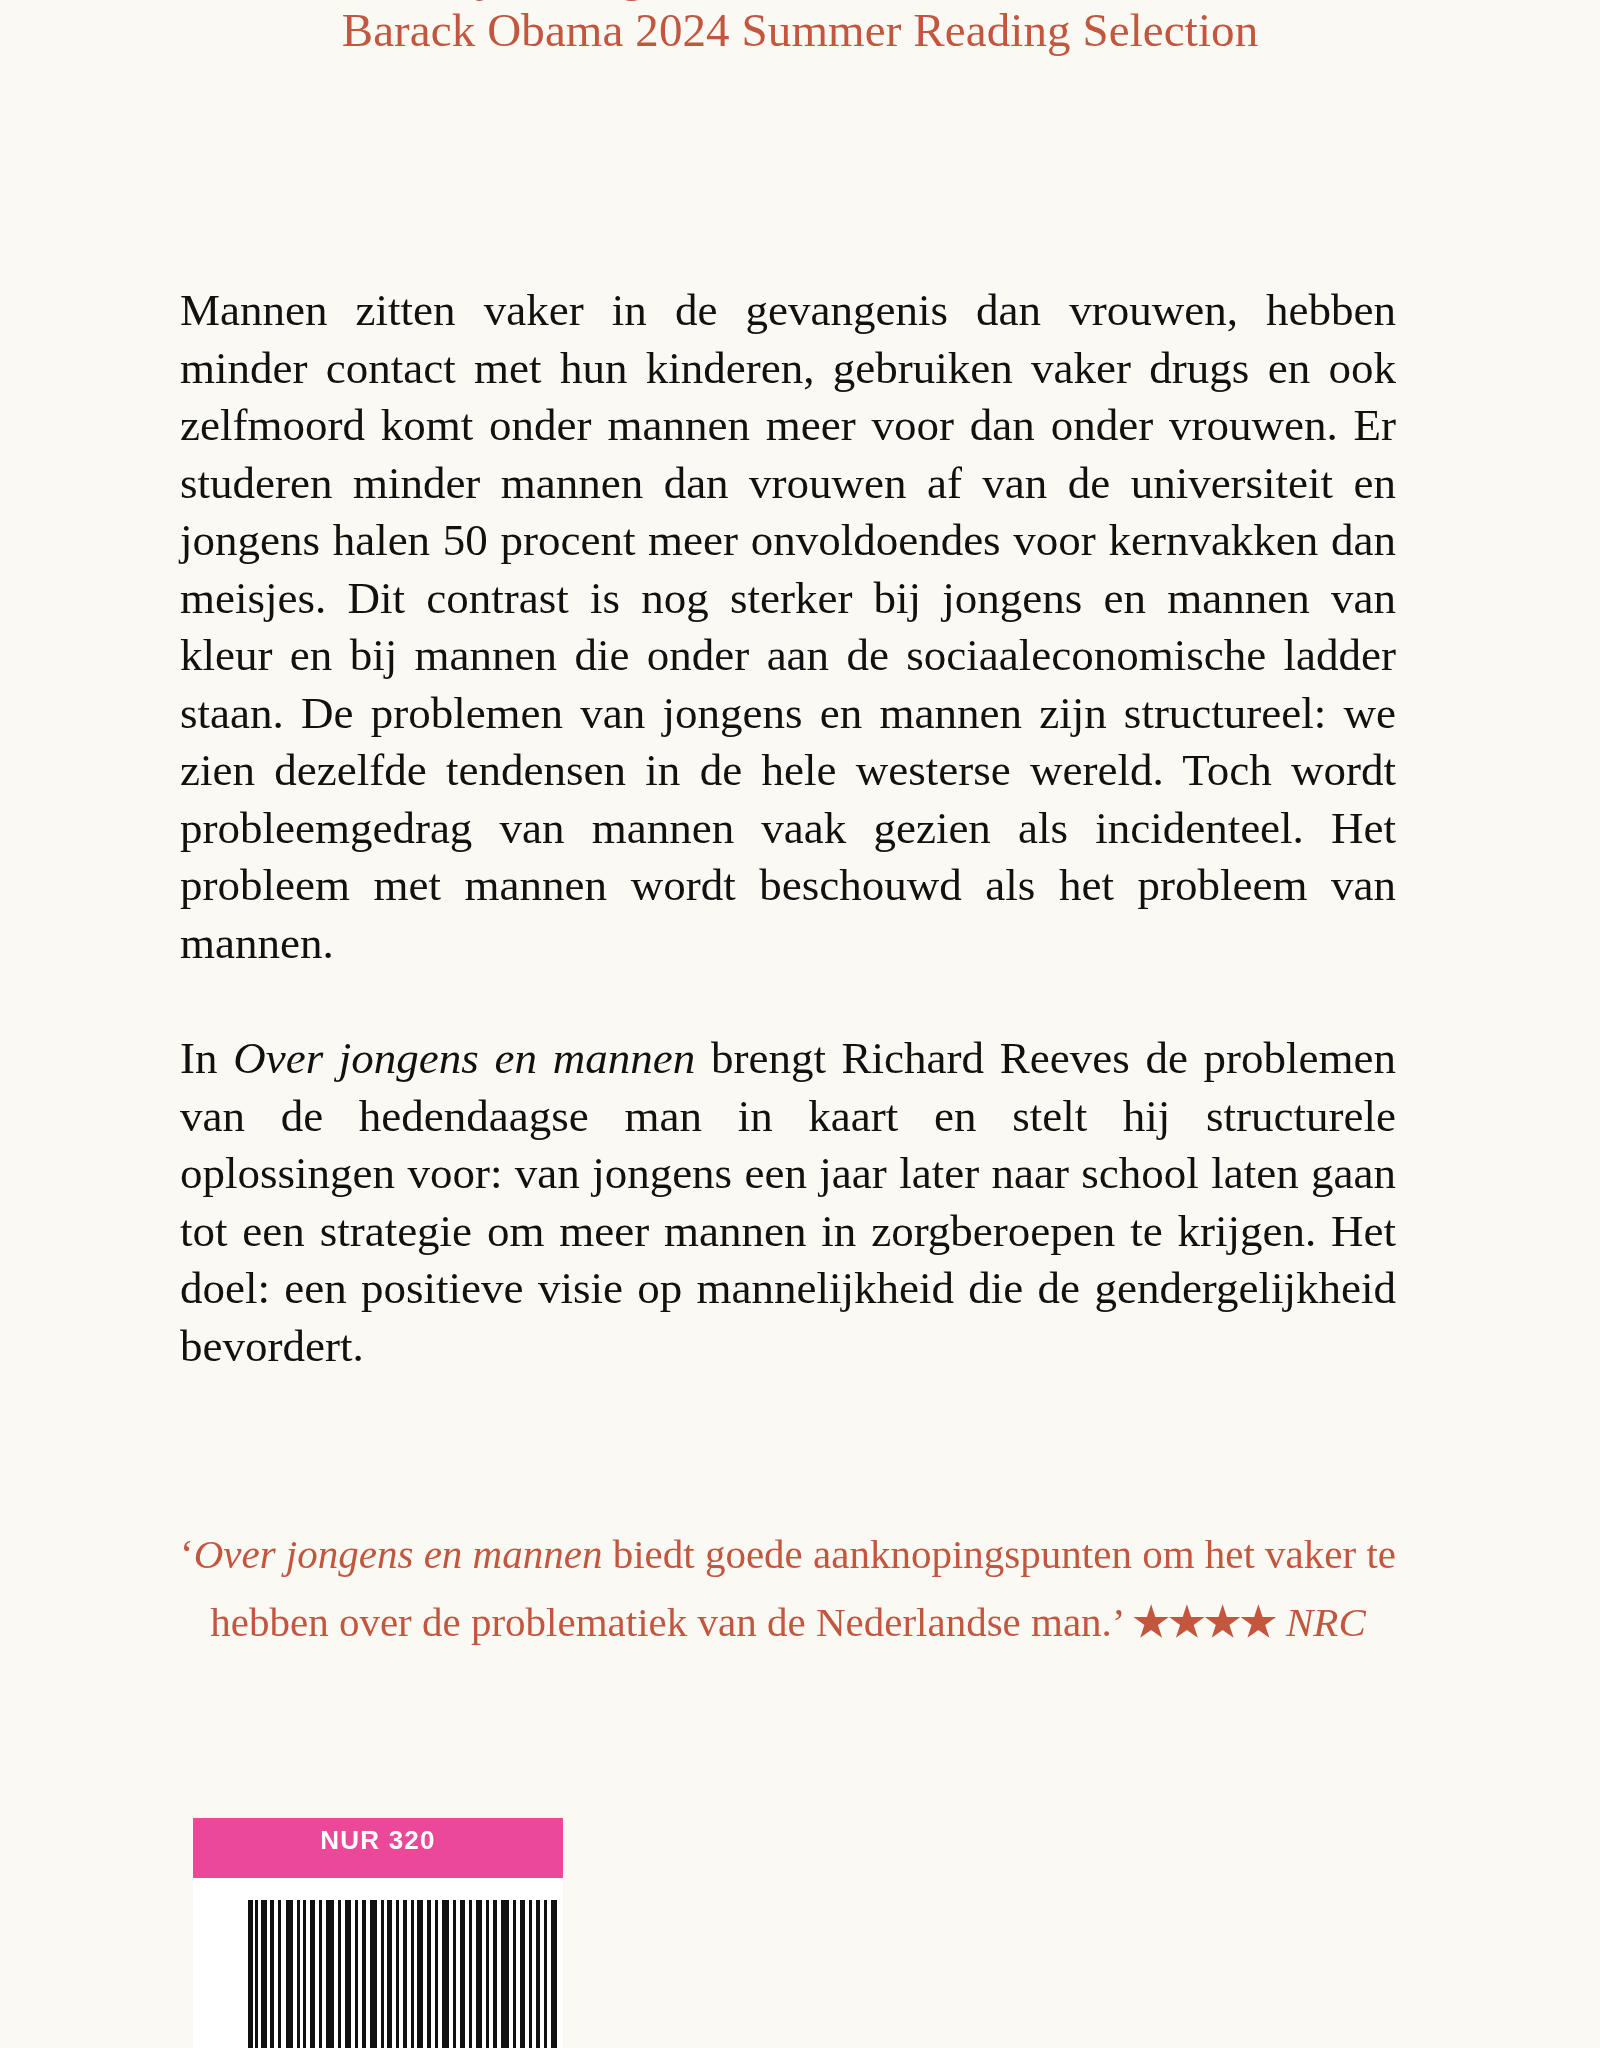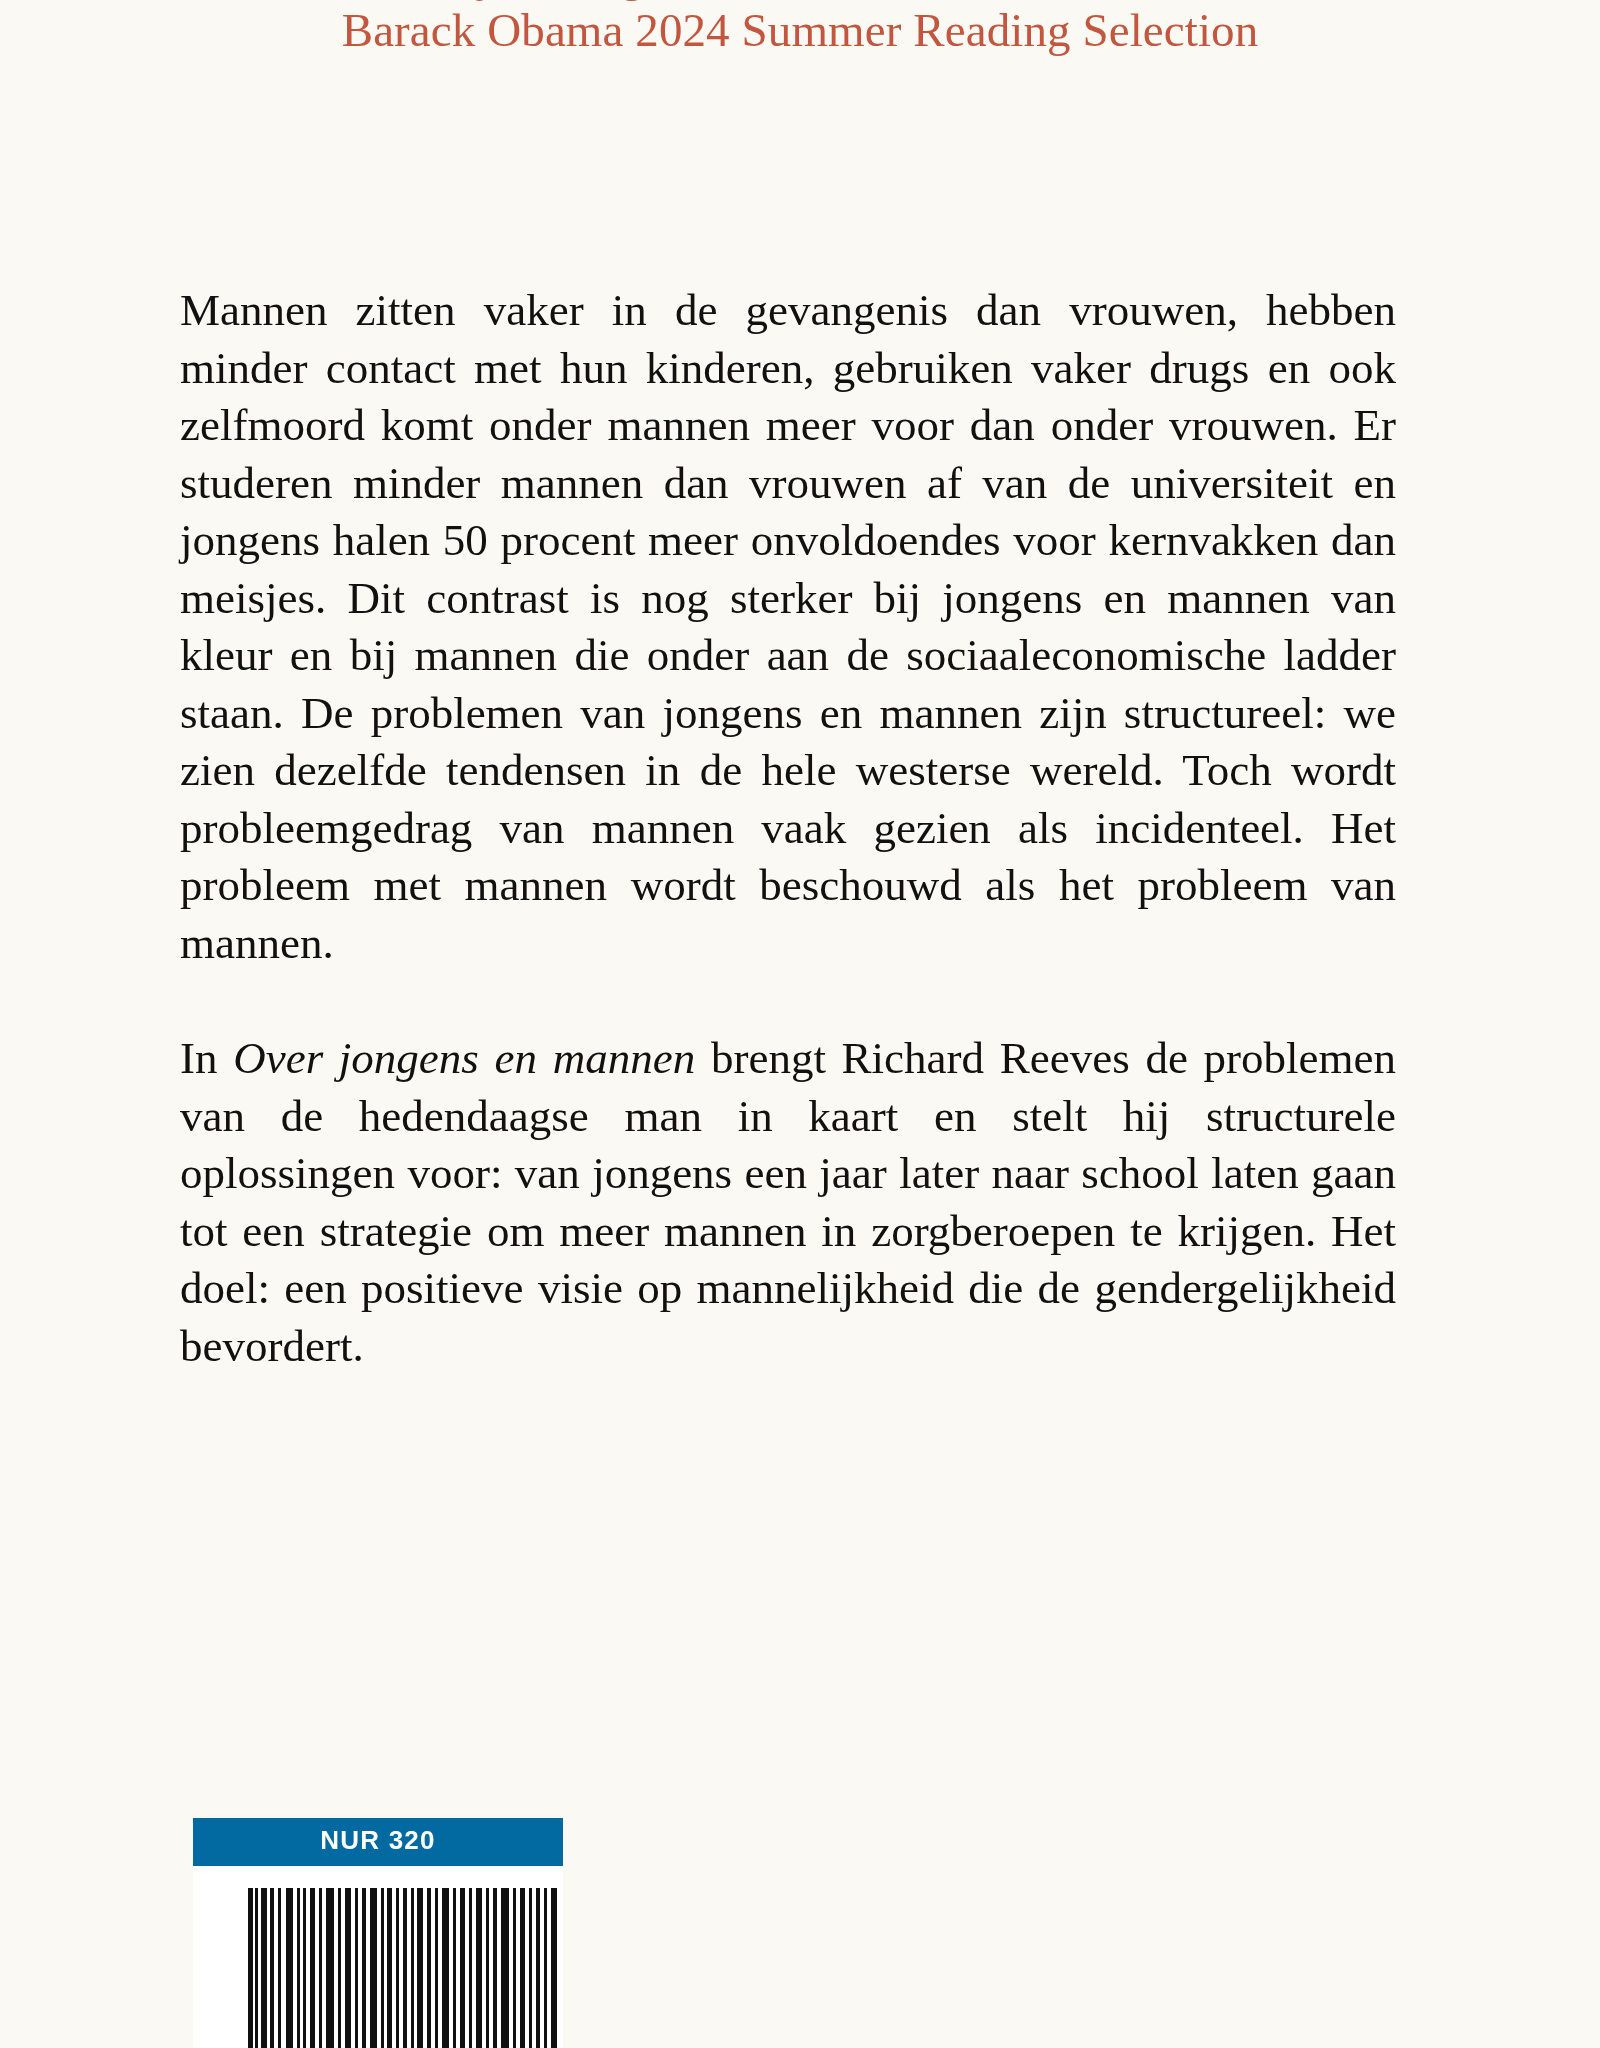--- a/index.html
+++ b/index.html
@@ -71,23 +71,23 @@
   }
 
   
   .barcode-block {
     position: absolute;
     left: 193px;
     top: 1818px;
     width: 370px;
   }
   .nur-bar {
-    background: #0369a1;
+    background: #ec4899;
     color: #ffffff;
-    height: 48px;
+    height: 60px;
     line-height: 44px;
     text-align: center;
     font-family: "Liberation Sans", "DejaVu Sans", sans-serif;
     font-size: 26px;
     font-weight: bold;
     letter-spacing: 1.2px;
   }
   .barcode-white {
     background: #ffffff;
     padding: 22px 0 0 0;
@@ -109,20 +109,23 @@
     <span>Boek van het jaar volgens </span><span class="it">The New Yorker</span><span> en</span>
     <span class="it">The Economist</span><span>, Barack Obama 2024 Summer</span>
     <span>Reading Selection</span>
   </div>
 
   <div class="body-copy">
     <p>Mannen zitten vaker in de gevangenis dan vrouwen, hebben minder contact met hun kinderen, gebruiken vaker drugs en ook zelfmoord komt onder mannen meer voor dan onder vrouwen. Er studeren minder mannen dan vrouwen af van de universiteit en jongens halen 50 procent meer onvoldoendes voor kernvakken dan meisjes. Dit contrast is nog sterker bij jongens en mannen van kleur en bij mannen die onder aan de sociaaleconomische ladder staan. De problemen van jongens en mannen zijn structureel: we zien dezelfde tendensen in de hele westerse wereld. Toch wordt probleemgedrag van mannen vaak gezien als incidenteel. Het probleem met mannen wordt beschouwd als het probleem van mannen.</p>
     <p><span>In </span><span class="it">Over jongens en mannen</span><span> brengt Richard Reeves de problemen van de hedendaagse man in kaart en stelt hij structurele oplossingen voor: van jongens een jaar later naar school laten gaan tot een strategie om meer mannen in zorgberoepen te krijgen. Het doel: een positieve visie op mannelijkheid die de gendergelijkheid bevordert.</span></p>
   </div>
 
+  <div class="pullquote">
+    <span>‘</span><span class="it">Over jongens en mannen</span><span> biedt goede aanknopingspunten om het vaker te hebben over de problematiek van de Nederlandse man.’ </span><span class="stars">★★★★</span> <span class="it">NRC</span>
+  </div>
 
   <div class="barcode-block">
     <div class="nur-bar">NUR 320</div>
     <div class="barcode-white">
       <svg class="bars" width="315" height="164" viewBox="0 0 315 164">
         <g fill="#101010">
           <rect x="0" y="0" width="5" height="164"></rect>
           <rect x="7" y="0" width="3" height="164"></rect>
           <rect x="13" y="0" width="6" height="164"></rect>
           <rect x="22" y="0" width="4" height="164"></rect>

